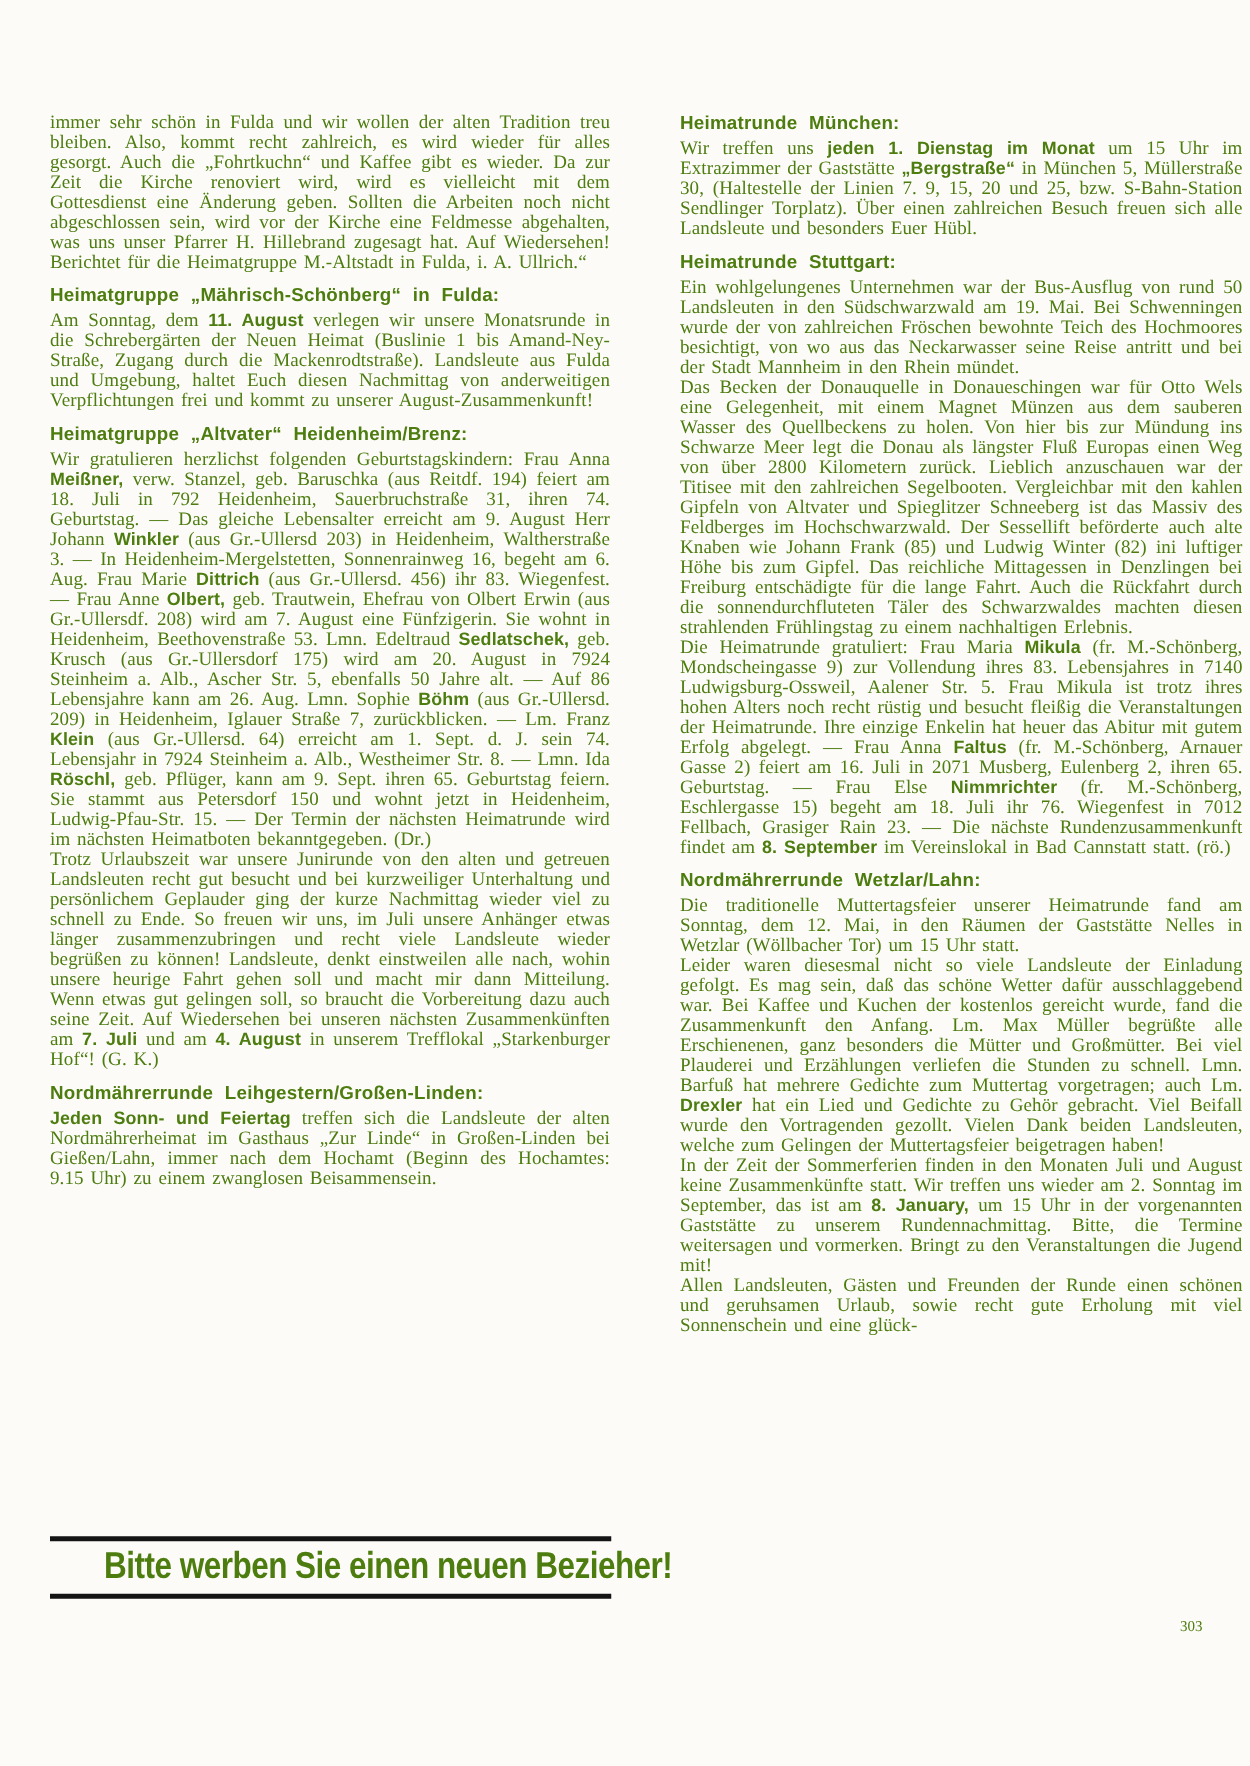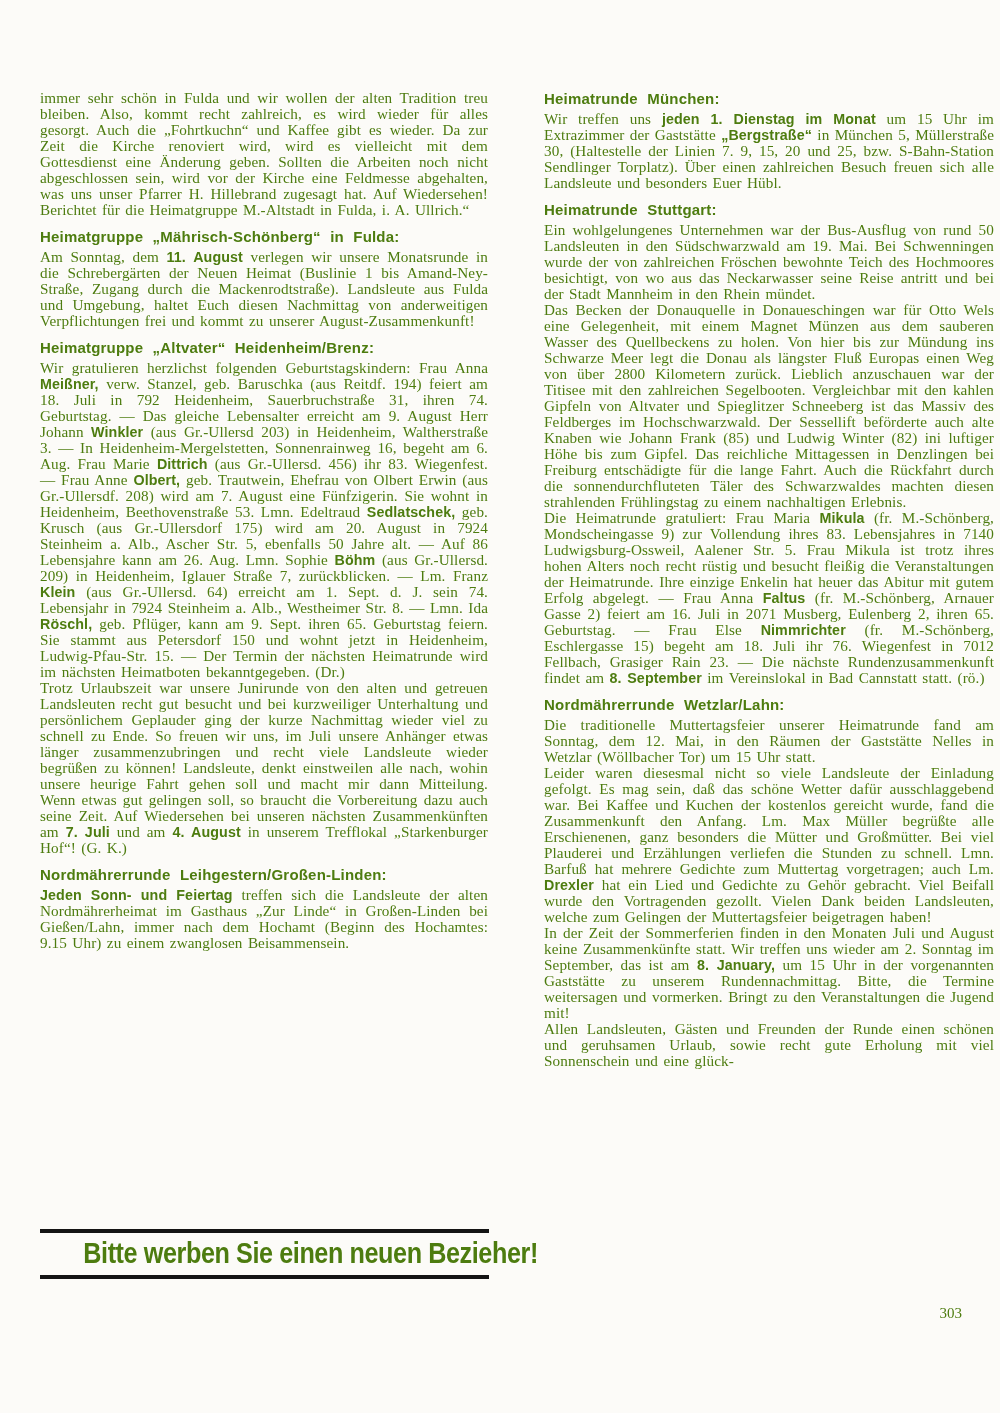--- a/index.html
+++ b/index.html
@@ -66,23 +66,22 @@
     letter-spacing: -0.5px;
     transform: scaleX(0.84);
     transform-origin: 50% 50%;
   }
   .page-number {
     position: absolute;
     left: 512px;
     top: 1291px;
     width: 450px;
     text-align: right;
-    font-size: 15px;
+    font-size: 12px;
     line-height: 20px;
-    margin-top: 12px;
   }
 </style>
 </head>
 <body>
 
 <div class="page">
 
   <div class="col col-left">
 
     <div class="section">

